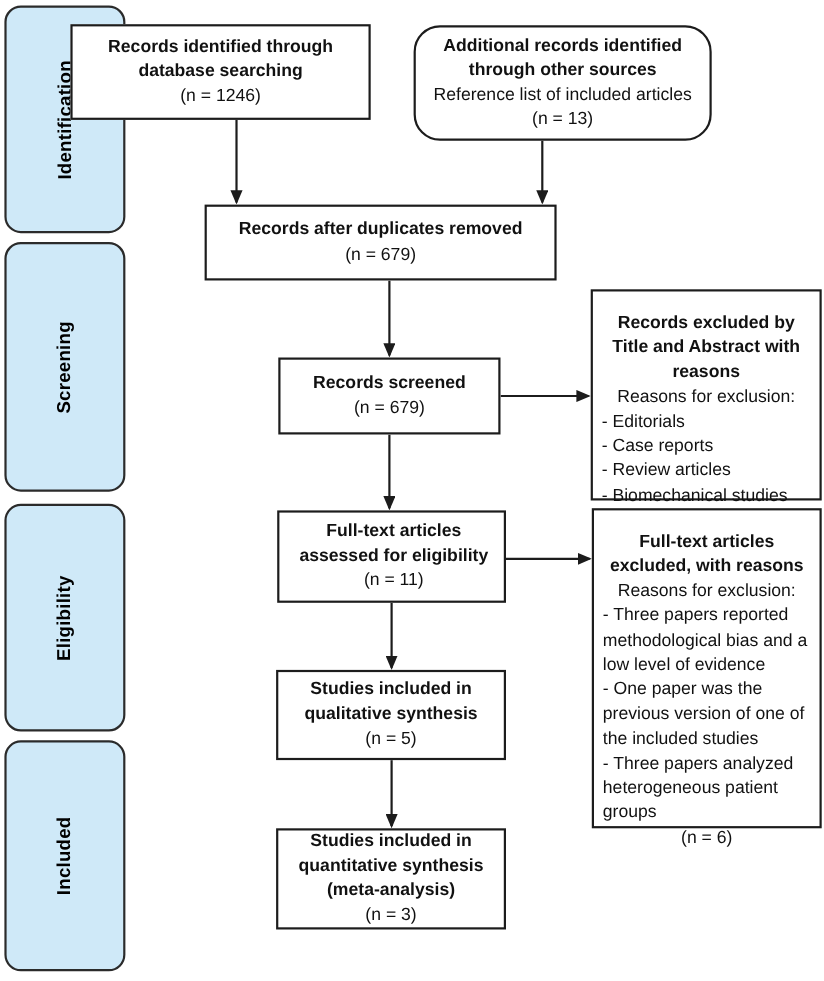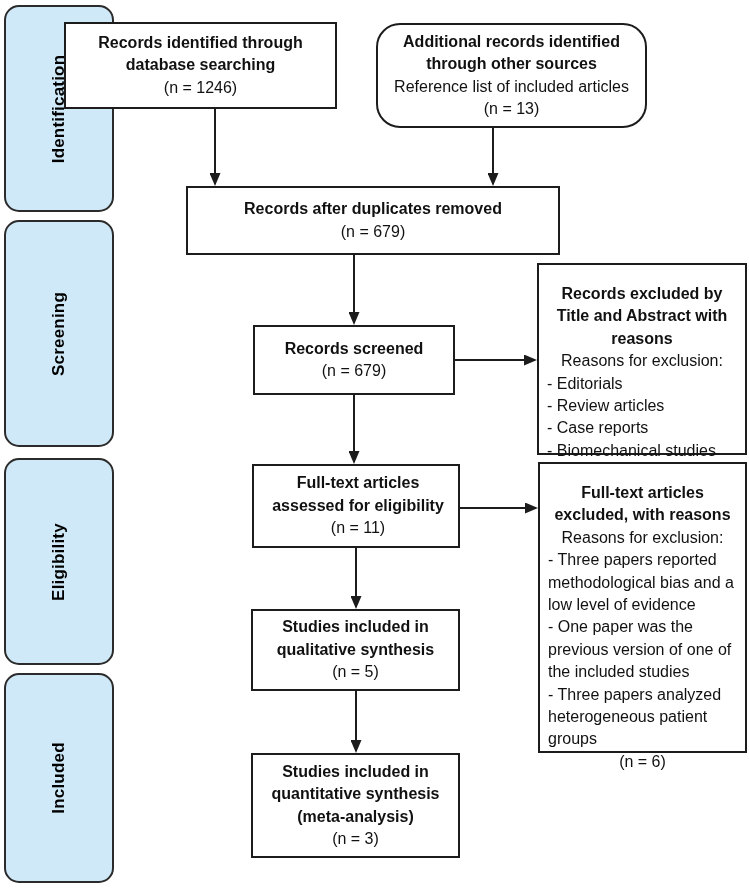--- a/index.html
+++ b/index.html
@@ -71,37 +71,37 @@
     <div class="bold">Records identified through database searching</div>
     <div>(n = 1246)</div>
   </div>
 
   <div class="box" style="left:376px;top:23px;width:271px;height:105px;border-radius:24px;">
     <div class="bold">Additional records identified through other sources</div>
     <div>Reference list of included articles</div>
     <div>(n = 13)</div>
   </div>
 
-  <div class="box" style="left:186px;top:186px;width:374px;height:69px;">
+  <div class="box" style="left:186px;top:186px;width:320px;height:69px;">
     <div class="bold">Records after duplicates removed</div>
     <div>(n = 679)</div>
   </div>
 
   <div class="box" style="left:253px;top:325px;width:202px;height:70px;">
     <div class="bold">Records screened</div>
     <div>(n = 679)</div>
   </div>
 
   <div class="box listbox" style="left:537px;top:263px;width:210px;height:192px;">
     <div class="bold">Records excluded by Title and Abstract with reasons</div>
     <div>Reasons for exclusion:</div>
     <div class="reasons">
       <div>- Editorials</div>
+      <div>- Case reports</div>
       <div>- Review articles</div>
-      <div>- Case reports</div>
       <div>- Biomechanical studies</div>
     </div>
     <div>(n = 567)</div>
   </div>
 
   <div class="box" style="left:252px;top:464px;width:208px;height:84px;padding-left:12px;">
     <div class="bold">Full-text articles assessed for eligibility</div>
     <div>(n = 11)</div>
   </div>
 
@@ -114,18 +114,18 @@
       <div>- Three papers analyzed heterogeneous patient groups</div>
     </div>
     <div>(n = 6)</div>
   </div>
 
   <div class="box" style="left:251px;top:609px;width:209px;height:82px;">
     <div class="bold">Studies included in qualitative synthesis</div>
     <div>(n = 5)</div>
   </div>
 
-  <div class="box" style="left:251px;top:753px;width:209px;height:105px;">
+  <div class="box" style="left:251px;top:753px;width:209px;height:92px;">
     <div class="bold">Studies included in quantitative synthesis (meta-analysis)</div>
     <div>(n = 3)</div>
   </div>
 
 </div>
 
 </body></html>

